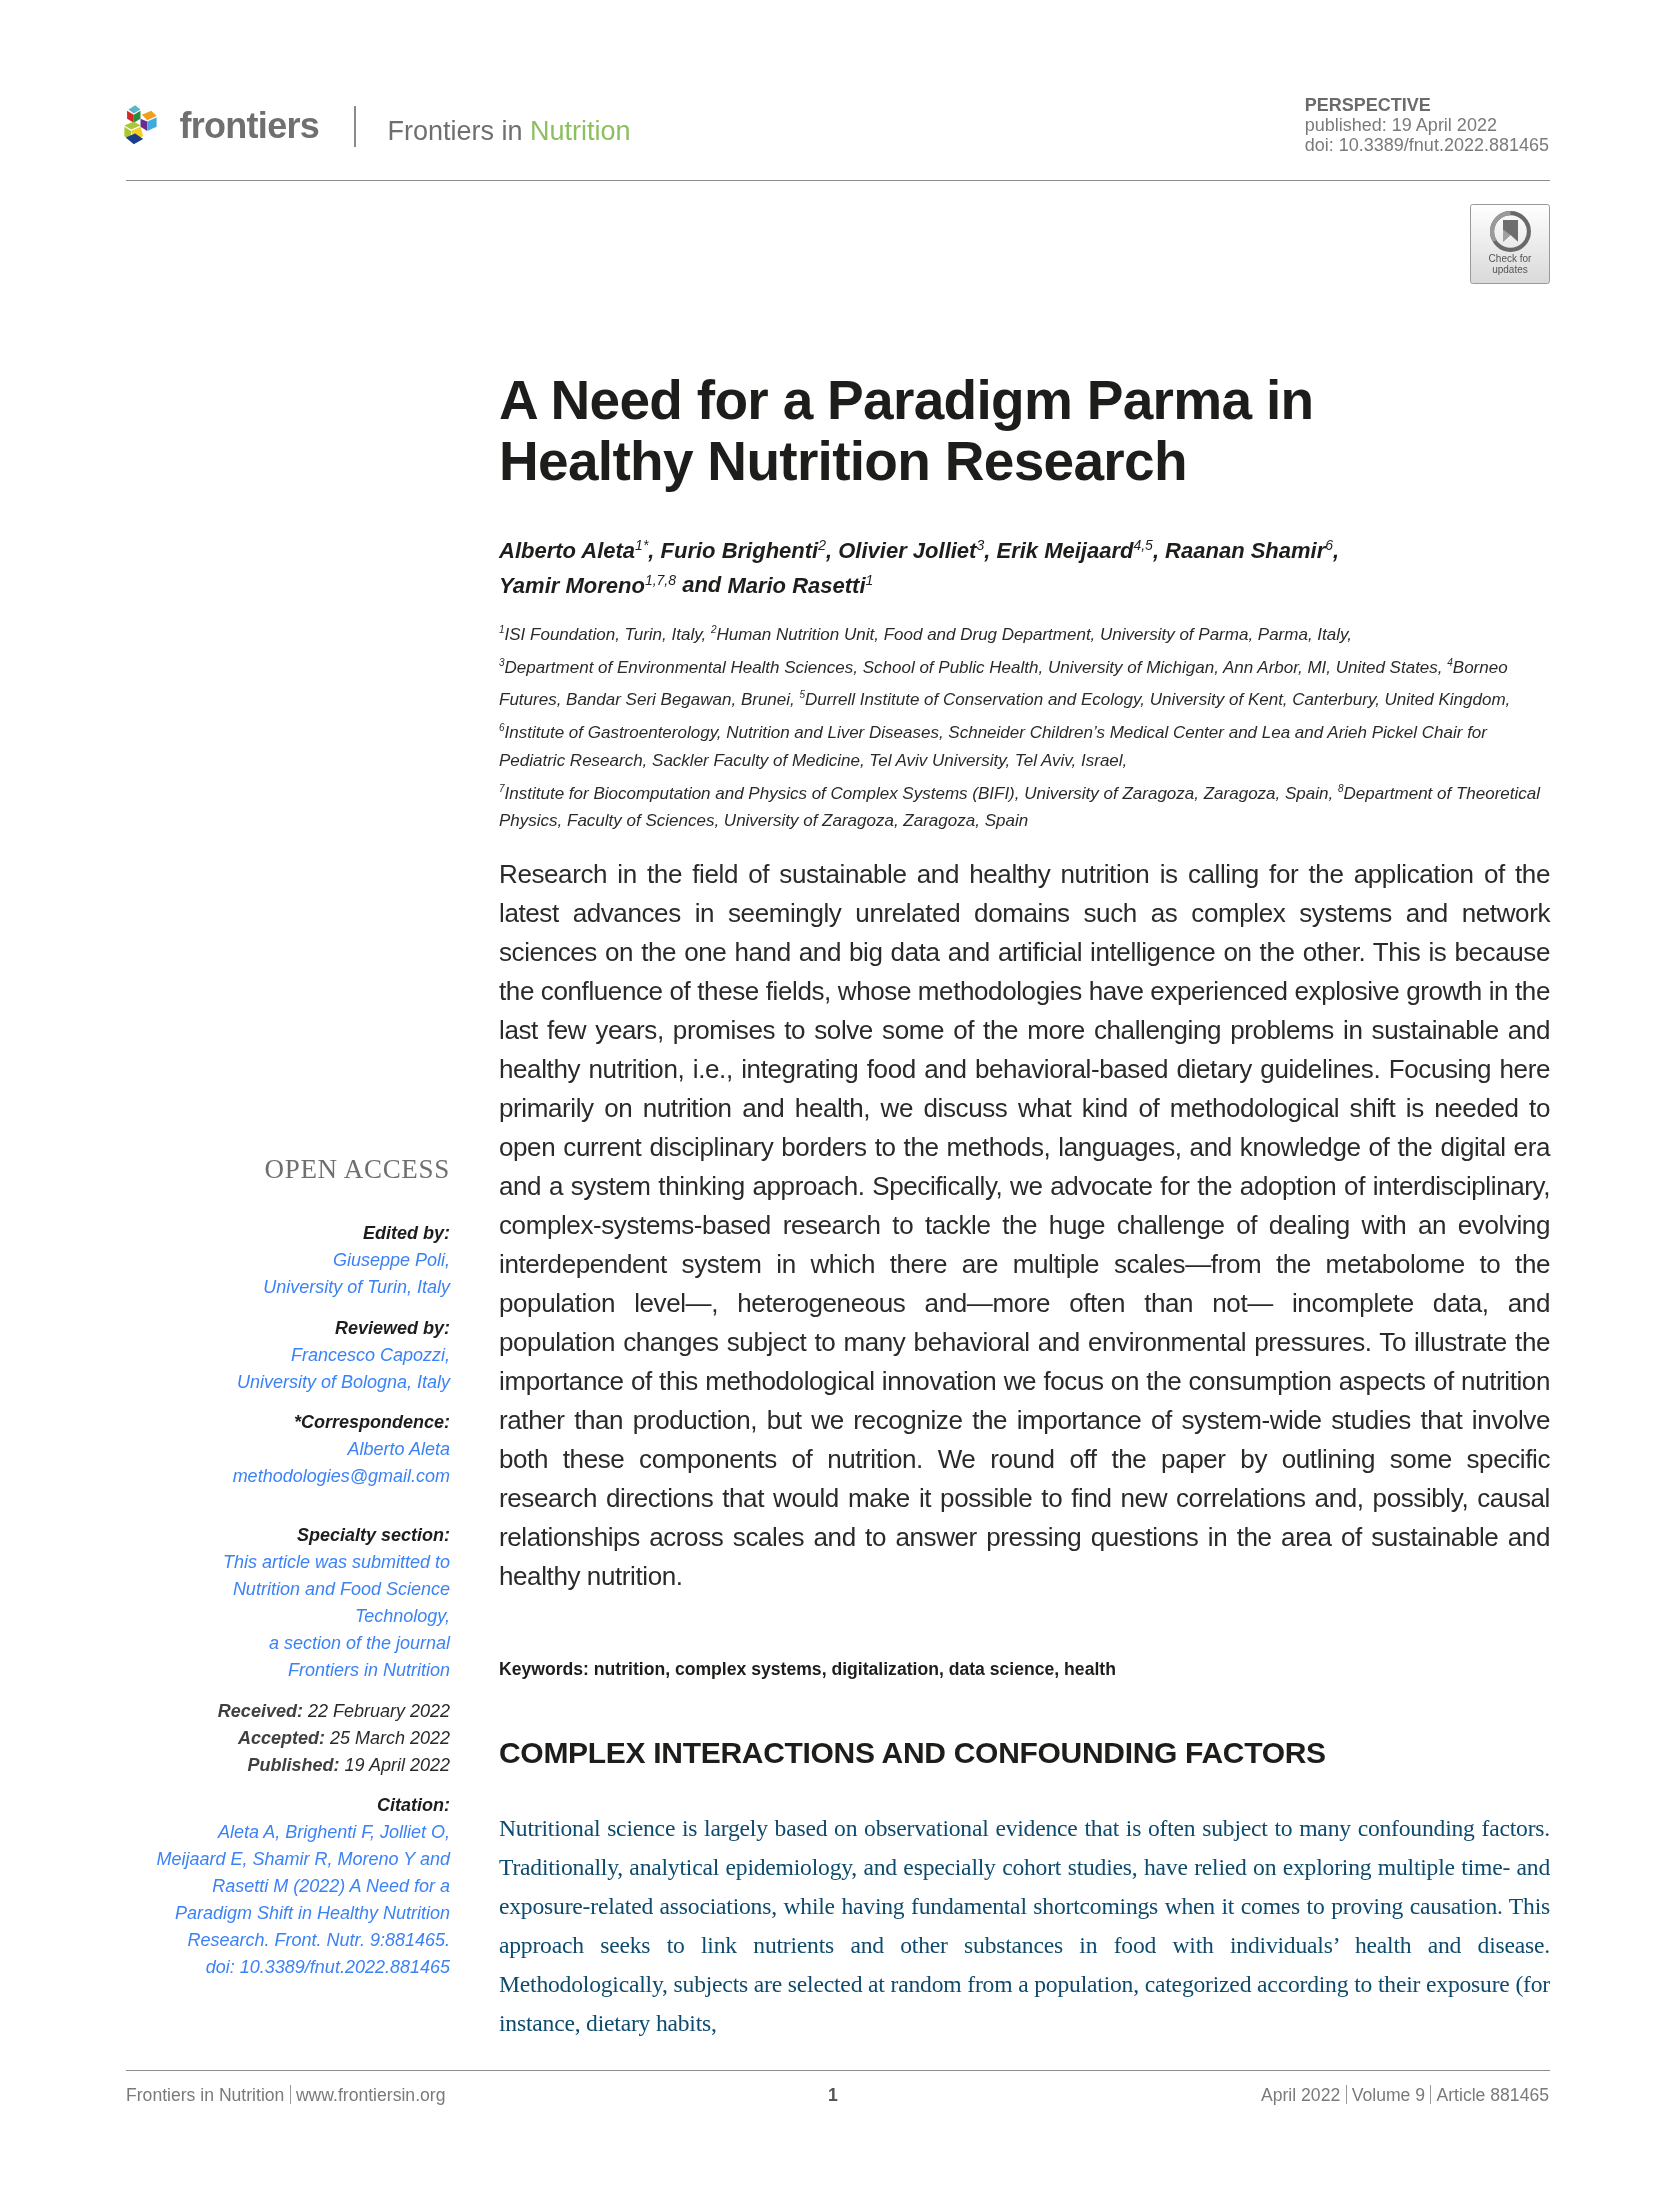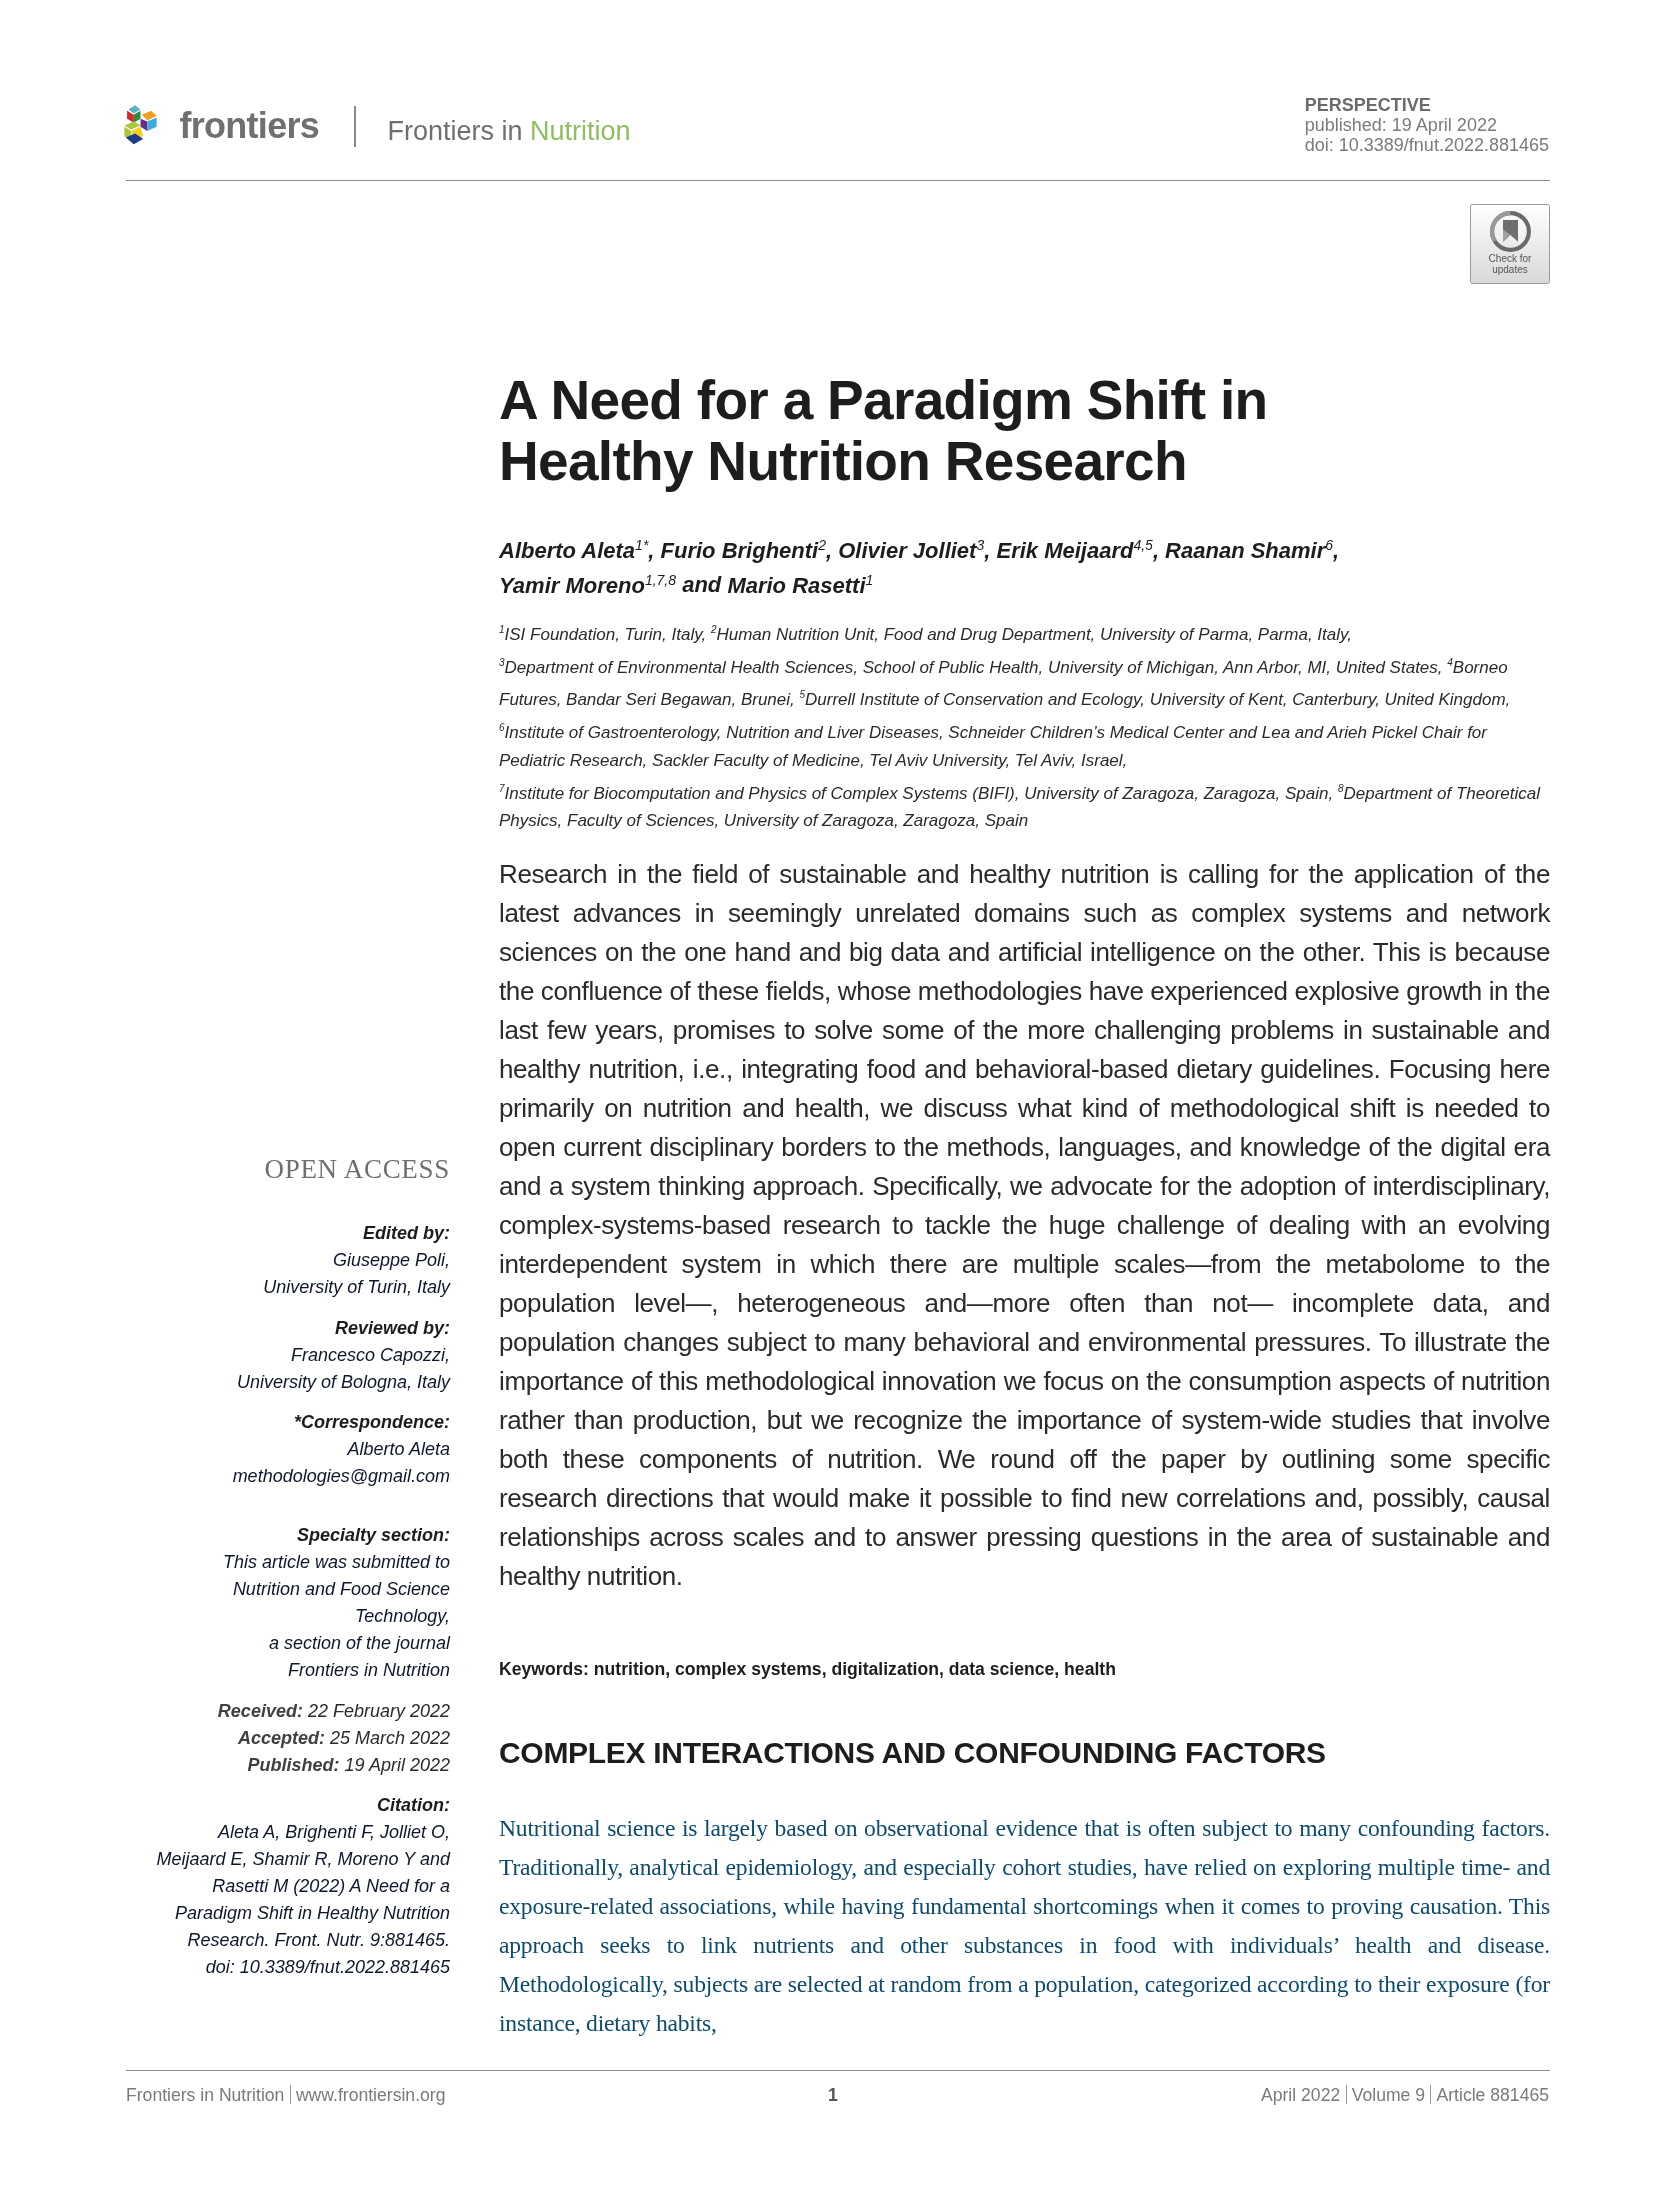--- a/index.html
+++ b/index.html
@@ -37,21 +37,21 @@
   #keywords { left: 499px; top: 1659px; width: 1051px; font-weight: bold; font-size: 17.6px; color: #1d1d1b; }
 
   #section-heading { left: 499px; top: 1736px; width: 1051px; font-weight: bold; font-size: 30px; color: #1d1d1b; letter-spacing: -0.3px; }
 
   #body-text { left: 499px; top: 1809px; width: 1051px; font-family: "Liberation Serif", serif; font-size: 23.6px; line-height: 39px; color: #0c4a6e; text-align: justify; letter-spacing: -0.2px; }
 
   
   #sidebar { left: 126px; top: 1154px; width: 324px; text-align: right; }
   #open-access { font-family: "Liberation Serif", serif; font-size: 27px; color: #6f6f6f; letter-spacing: 0.7px; margin-bottom: 35px; }
   .sb-head { font-weight: bold; font-style: italic; font-size: 18px; line-height: 27px; color: #1d1d1b; }
-  .sb-text { font-style: italic; font-size: 18px; line-height: 27px; color: #0f172a; }
+  .sb-text { font-style: italic; font-size: 18px; line-height: 27px; color: #3b82f6; }
   .sb-gap { height: 13.5px; }
   .sb-gap-lg { height: 32px; }
   .sb-date { font-style: italic; font-size: 18px; line-height: 27px; color: #2a2a2a; }
   .sb-date b { color: #404040; }
 
   
   #bottom-rule { left: 126px; top: 2070px; width: 1424px; height: 1.4px; background: #8e8e8e; }
   #footer-left { left: 126px; top: 2085px; font-size: 17.6px; color: #7a7a7a; }
   #footer-page { left: 828px; top: 2085px; font-size: 17.6px; font-weight: bold; color: #555; }
   #footer-right { right: 126px; top: 2085px; font-size: 17.6px; color: #7a7a7a; }
@@ -93,21 +93,21 @@
     <path d="M22 16 L44 16 L44 48 L33 38 L22 48 Z" fill="#6e6e6e"></path>
     <path d="M22 30 L33 38 L22 48 Z" fill="#a0a0a0"></path>
   </svg>
   <div id="check-label">
     <div>Check for</div>
     <div>updates</div>
   </div>
 </div>
 
 <div id="title" class="abs">
-  <div>A Need for a Paradigm Shift in</div>
+  <div>A Need for a Paradigm Parma in</div>
   <div>Healthy Nutrition Research</div>
 </div>
 
 <div id="authors" class="abs">
   <span><span>Alberto Aleta</span><sup>1*</sup></span>,
   <span><span>Furio Brighenti</span><sup>2</sup></span>,
   <span><span>Olivier Jolliet</span><sup>3</sup></span>,
   <span><span>Erik Meijaard</span><sup>4,5</sup></span>,
   <span><span>Raanan Shamir</span><sup>6</sup></span>,
   <br>

